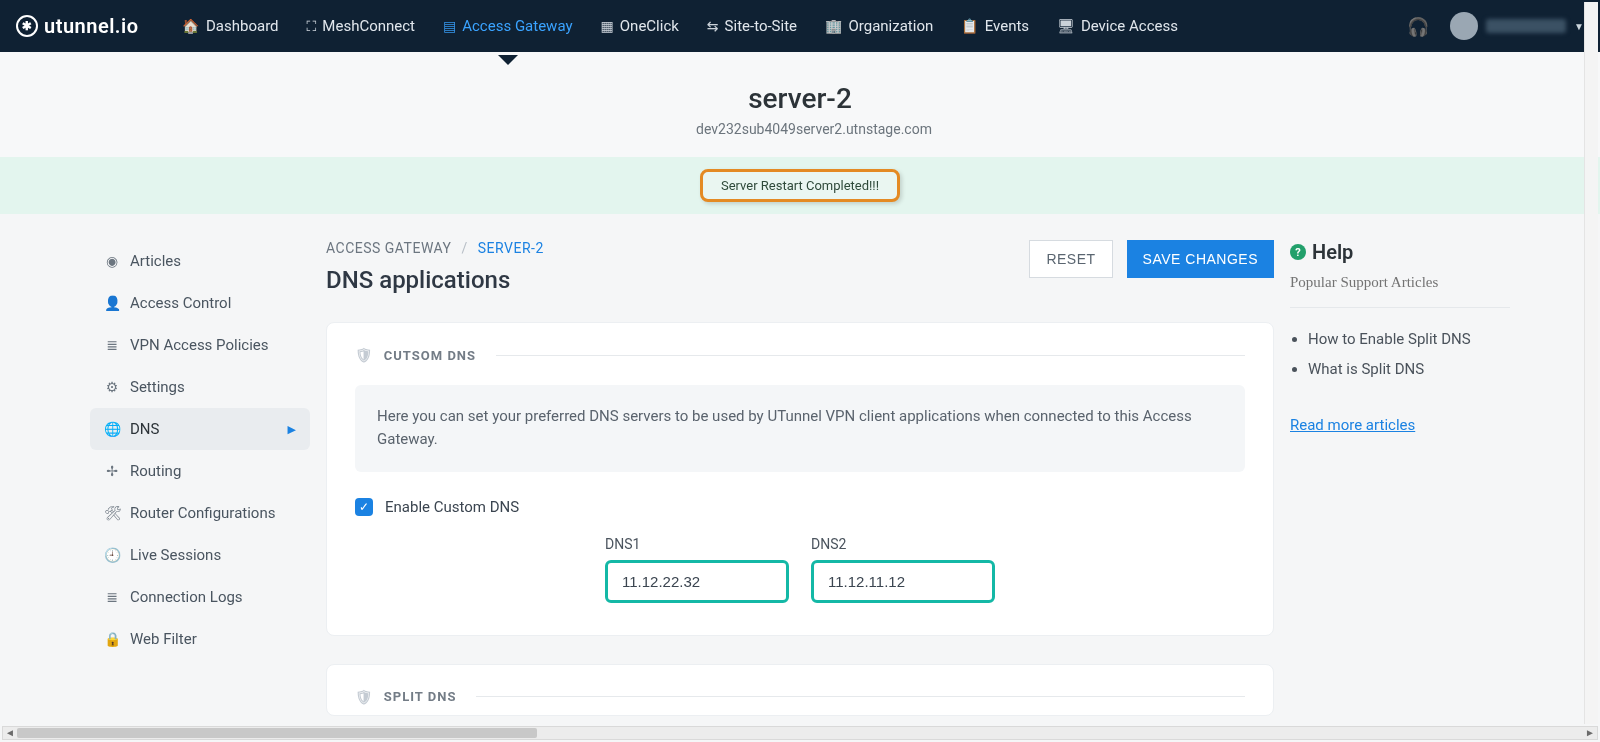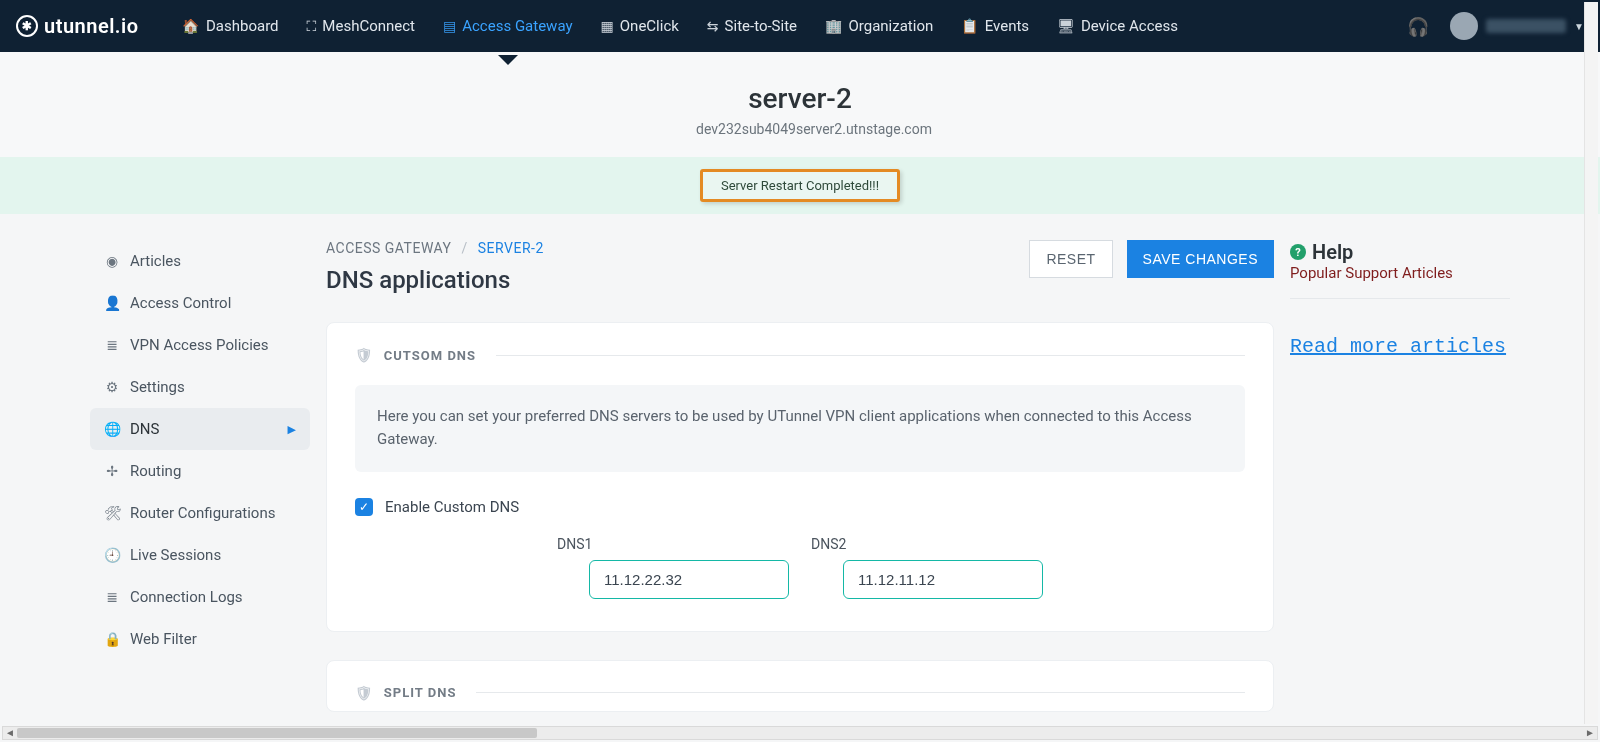--- a/index.html
+++ b/index.html
@@ -89,21 +89,21 @@
 
     
     .alert-banner {
       background: #e3f5ee;
       padding: 12px 0;
       display: flex;
       justify-content: center;
     }
     .alert-chip {
       border: 3px solid #e48a23;
-      border-radius: 3px;
+      border-radius: 8px;
       padding: 6px 18px;
       font-size: 13px;
       color: #2f4a3a;
       background: #eaf6f1;
       box-shadow: 2px 2px 4px rgba(0,0,0,0.15);
     }
 
     
     .main-row {
       display: flex;
@@ -177,34 +177,34 @@
       width:18px; height:18px;
       background:#1b82e2; border-radius:4px;
       display:inline-flex; align-items:center; justify-content:center;
       color:#fff; font-size:12px;
     }
     .check-label { font-size:15px; color:#3b4550; }
     .field-row { display:flex; gap:22px; margin-top:20px;justify-content:center; }
     .field { display:flex; flex-direction:column; gap:8px; }
     .field label { font-size:14px; color:#4b545e; }
     .tinput {
-      width:200px; padding:10px 14px;
-      border:1px solid #14b8a6; border-radius:6px;
-      font-size:15px; color:#3b4550; background:#fff;margin-left:32px;
+      width:184px; padding:10px 14px;
+      border:3px solid #14b8a6; border-radius:6px;
+      font-size:15px; color:#3b4550; background:#fff;
     }
 
     
     .help { width:220px; flex:none; }
     .help-title { display:flex; align-items:center; gap:6px; font-size:20px; font-weight:600; color:#2c3338; }
     .help-title .hicon { width:16px;height:16px;border-radius:50%;background:#22a06b;color:#fff;display:inline-flex;align-items:center;justify-content:center;font-size:11px;font-weight:700;}
-    .help-sub { color:#7f1d1d; font-size:15px; }
+    .help-sub { color:#737373; margin-top:10px; font-size:15px;font-family:Liberation Serif, serif; }
     .help-divider { border:none; border-top:1px solid #e5e8eb; margin:16px 0; }
     .help ul { list-style: disc; padding-left: 18px; color:#4a525b;}
     .help li { padding:6px 0; font-size:15px; cursor:pointer; }
-    .more-link { color:#1b82e2; text-decoration:underline; display:inline-block; margin-top:20px; font-size:20px; cursor:pointer;font-family:Liberation Mono, monospace;}
+    .more-link { color:#1b82e2; text-decoration:underline; display:inline-block; margin-top:32px; font-size:15px; cursor:pointer;}
 
     
     .hbar {
       position:absolute; left:2px; right:2px; bottom:2px; height:14px;
       background:#ececec; border:1px solid #d9d9d9;
     }
     .hbar .thumb { position:absolute; left:14px; top:1px; height:10px; width:520px; background:#c8c8c8; border-radius:2px;}
     .hbar .arrL, .hbar .arrR {
       position:absolute; top:0; width:14px; height:12px; text-align:center; font-size:10px; color:#6b6b6b;
     }
@@ -371,20 +371,24 @@
     </div>
   </div>
 
   <div class="help">
     <div class="help-title">
       <span class="hicon">?</span>
       <span>Help</span>
     </div>
     <div class="help-sub">Popular Support Articles</div>
     <hr class="help-divider">
+    <ul>
+      <li>How to Enable Split DNS</li>
+      <li>What is Split DNS</li>
+    </ul>
     <a class="more-link">Read more articles</a>
   </div>
 
 </div>
 
 <div class="vbar"></div>
 <div class="hbar">
   <span class="arrL">◄</span>
   <span class="thumb"></span>
   <span class="arrR">►</span>

